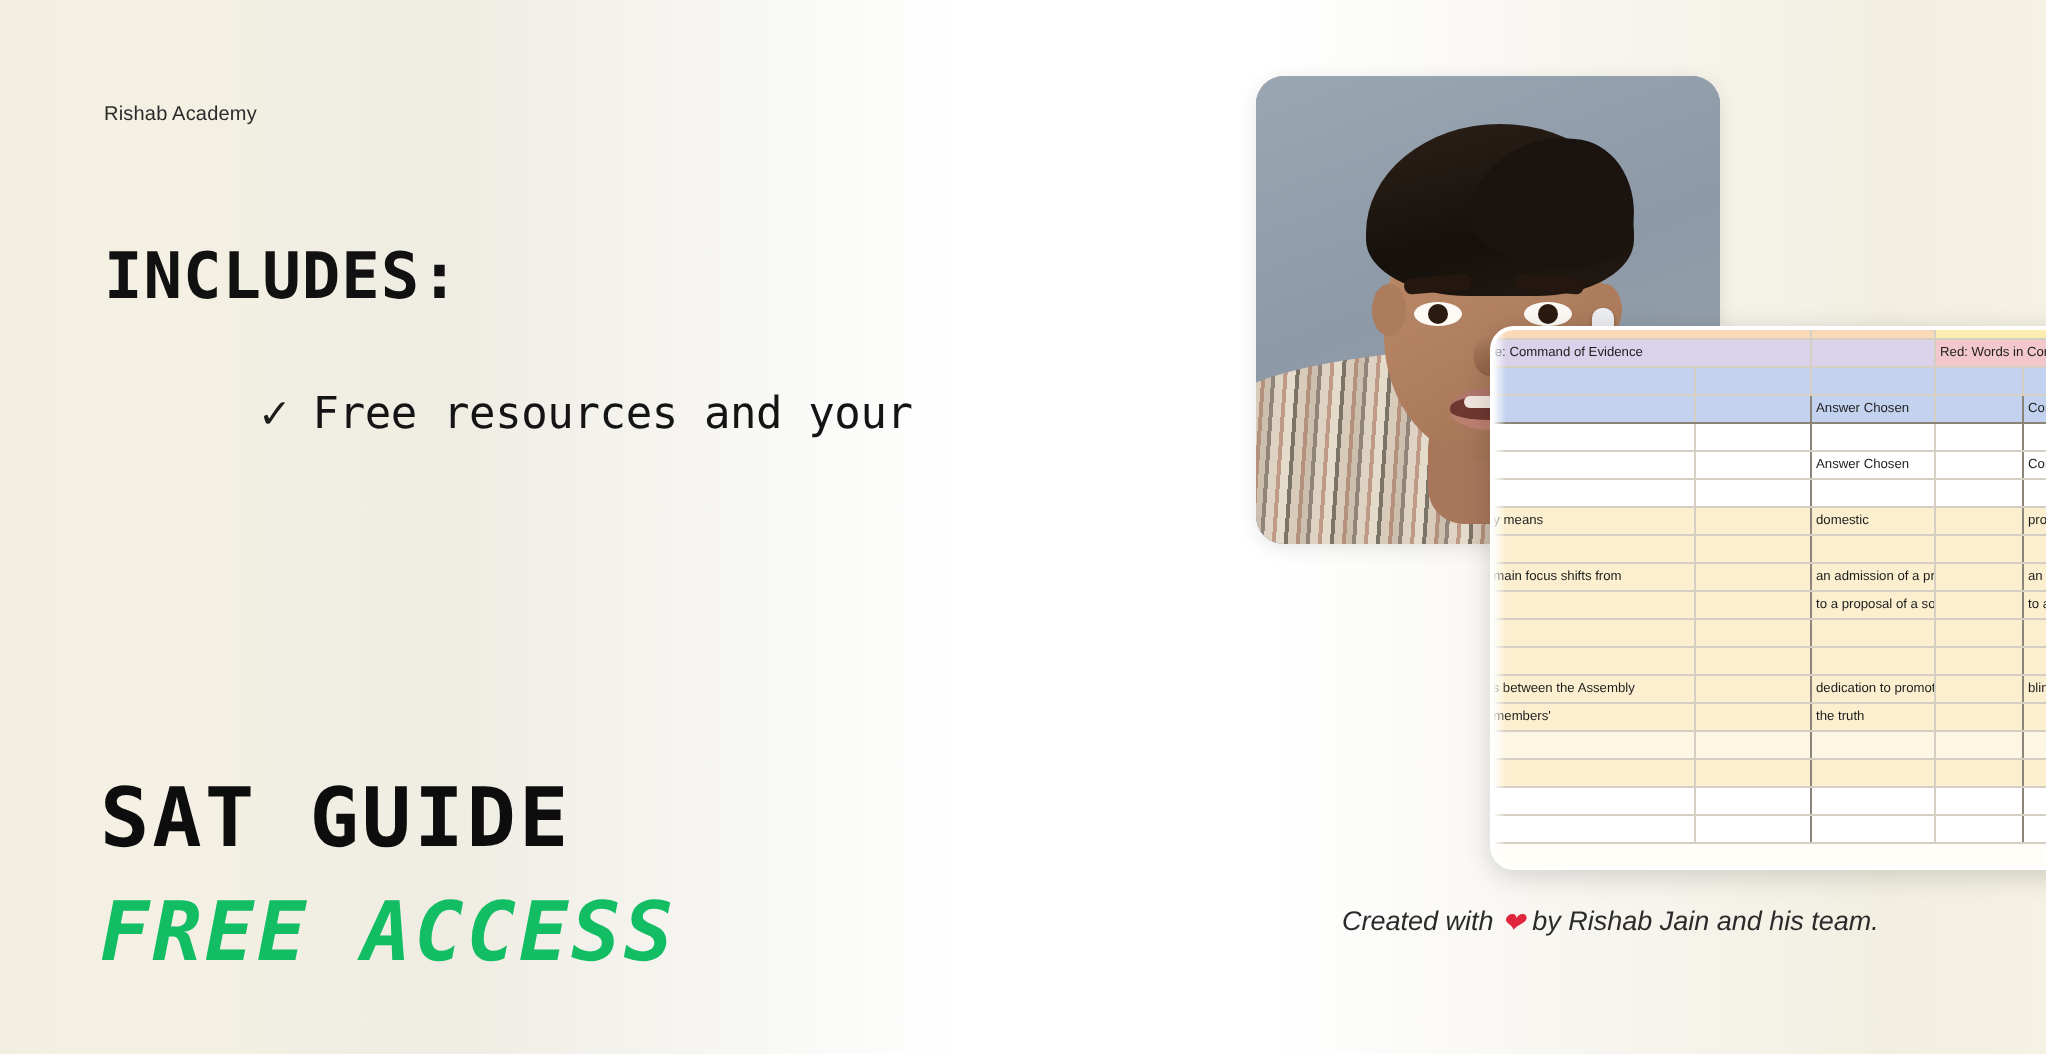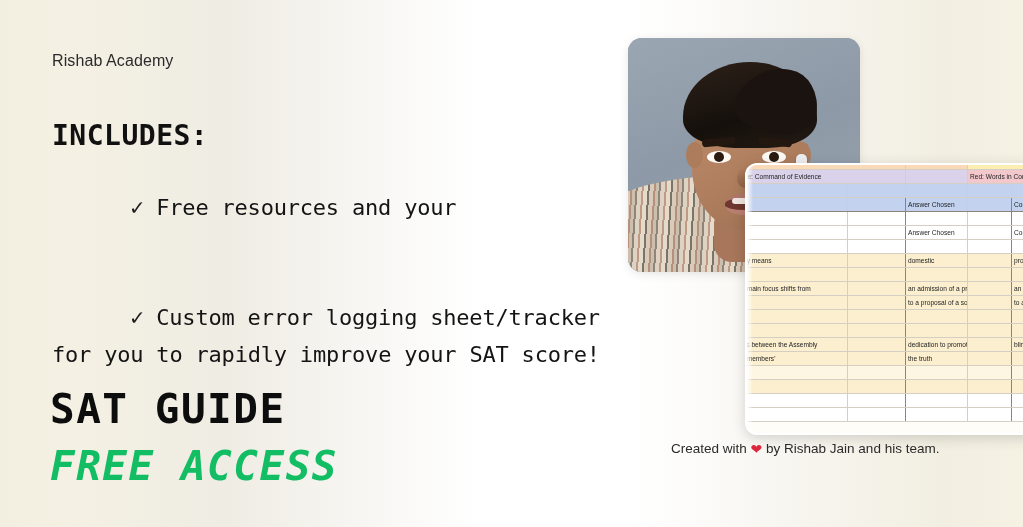--- a/index.html
+++ b/index.html
@@ -26,33 +26,33 @@
     font-family: "Liberation Sans", sans-serif;
     -webkit-font-smoothing: antialiased;
   }
 
   
   .brand {
     position: absolute;
     left: 52px;
     top: 52px;
     font-family: "Liberation Sans", sans-serif;
-    font-size: 16px;
+    font-size: 10px;
     color: #2b2b2b;
     letter-spacing: 0.1px;
   }
 
   
   .includes-title {
     position: absolute;
     left: 52px;
     top: 119px;
     font-family: "DejaVu Sans Mono", monospace;
     font-weight: 700;
-    font-size: 28px;
+    font-size: 32px;
     letter-spacing: 0.5px;
     color: #111111;
   }
   .bullets {
     position: absolute;
     left: 52px;
     top: 152px;
     width: 560px;
     font-family: "DejaVu Sans Mono", monospace;
     font-size: 22px;
@@ -88,24 +88,25 @@
     font-style: italic;
     font-size: 41px;
     letter-spacing: 1.5px;
     color: #12bd64;
   }
 
   
   .credit {
     position: absolute;
     left: 671px;
-    top: 441px;
+    top: 453px;
     font-size: 13.5px;
     color: #2b2b2b;
     white-space: nowrap;
+    font-style: italic;
   }
   .credit .heart { color: #e0263c; font-size: 14px; vertical-align: -1px; }
 
   
   .webcam {
     position: absolute;
     left: 628px;
     top: 38px;
     width: 232px;
     height: 234px;
@@ -287,23 +288,20 @@
 
 <div id="stage">
 
   <div class="brand">Rishab Academy</div>
 
   <div class="includes-title">INCLUDES:</div>
 
   <div class="bullets">
     <span class="row">
       <span class="chk">✓</span><span>Free resources and your</span>
-    </span>
-    <span class="row">
-      <span class="chk">✓</span><span>Custom error logging sheet/tracker for you to rapidly improve your SAT score!</span>
     </span>
   </div>
 
   <div class="headline-main">SAT GUIDE</div>
   <div class="headline-sub">FREE ACCESS</div>
 
   <div class="credit">
     <span>Created with</span>
     <span class="heart">❤</span>
     <span>by Rishab Jain and his team.</span>

